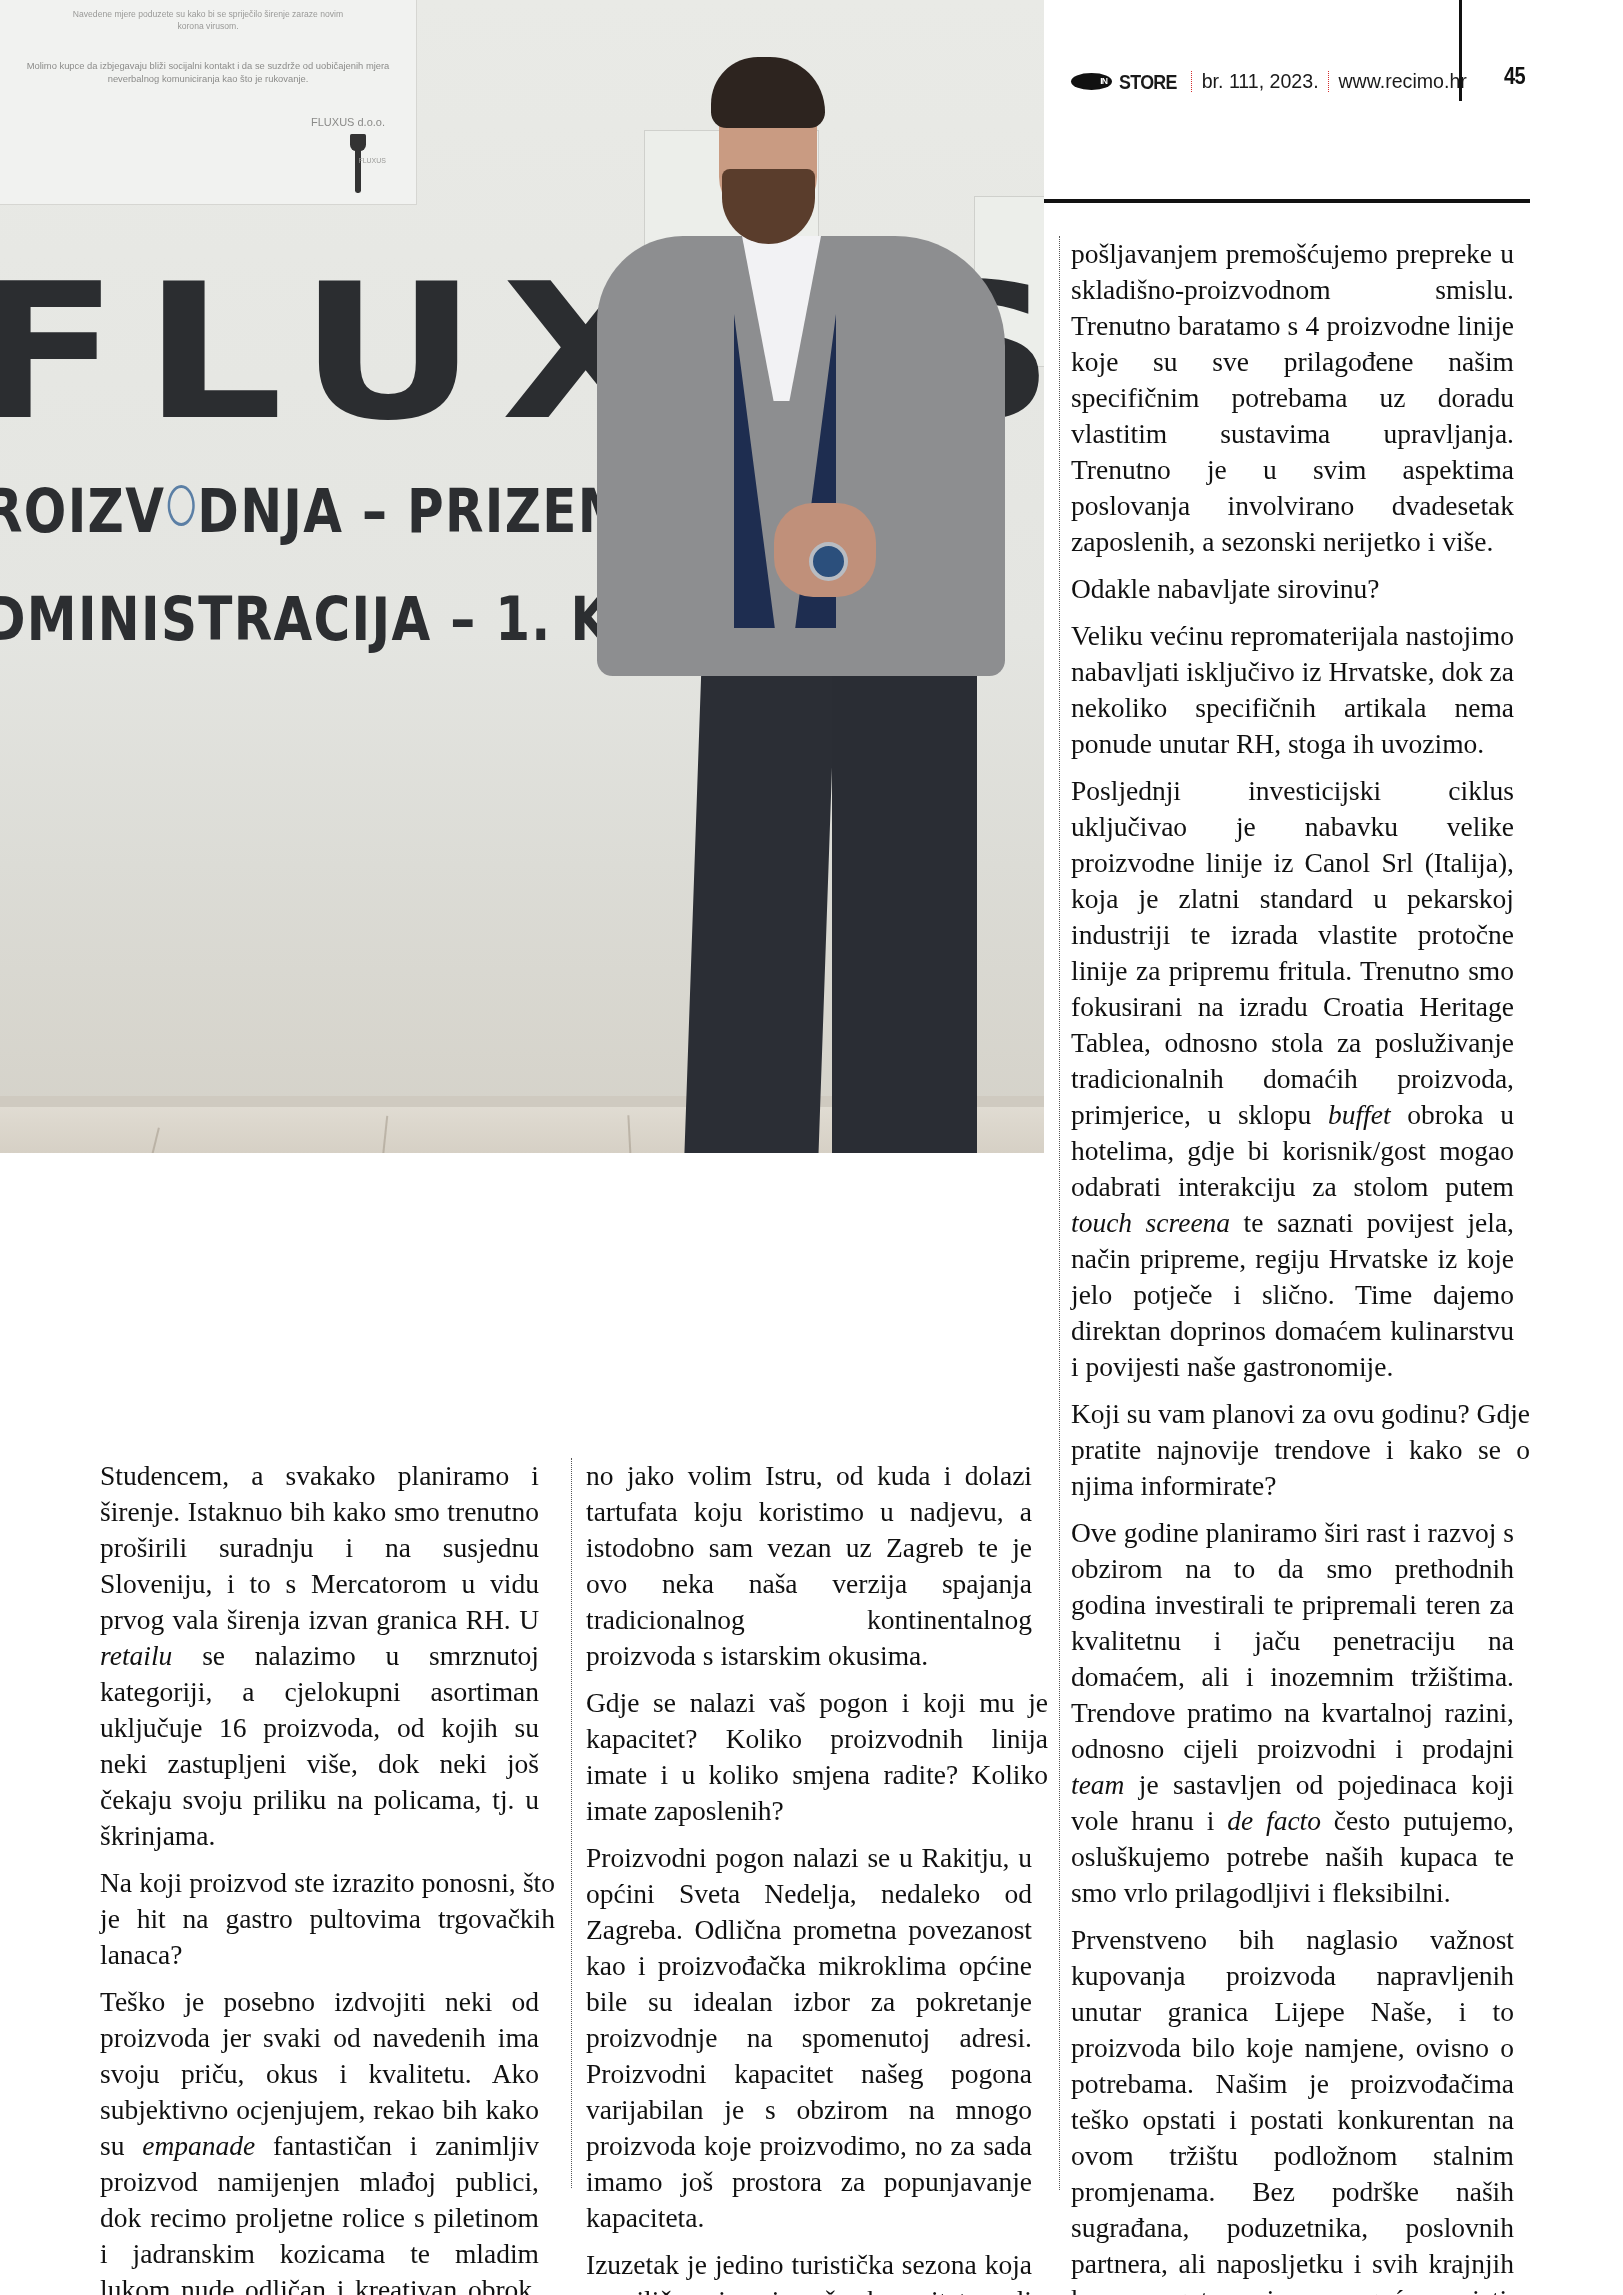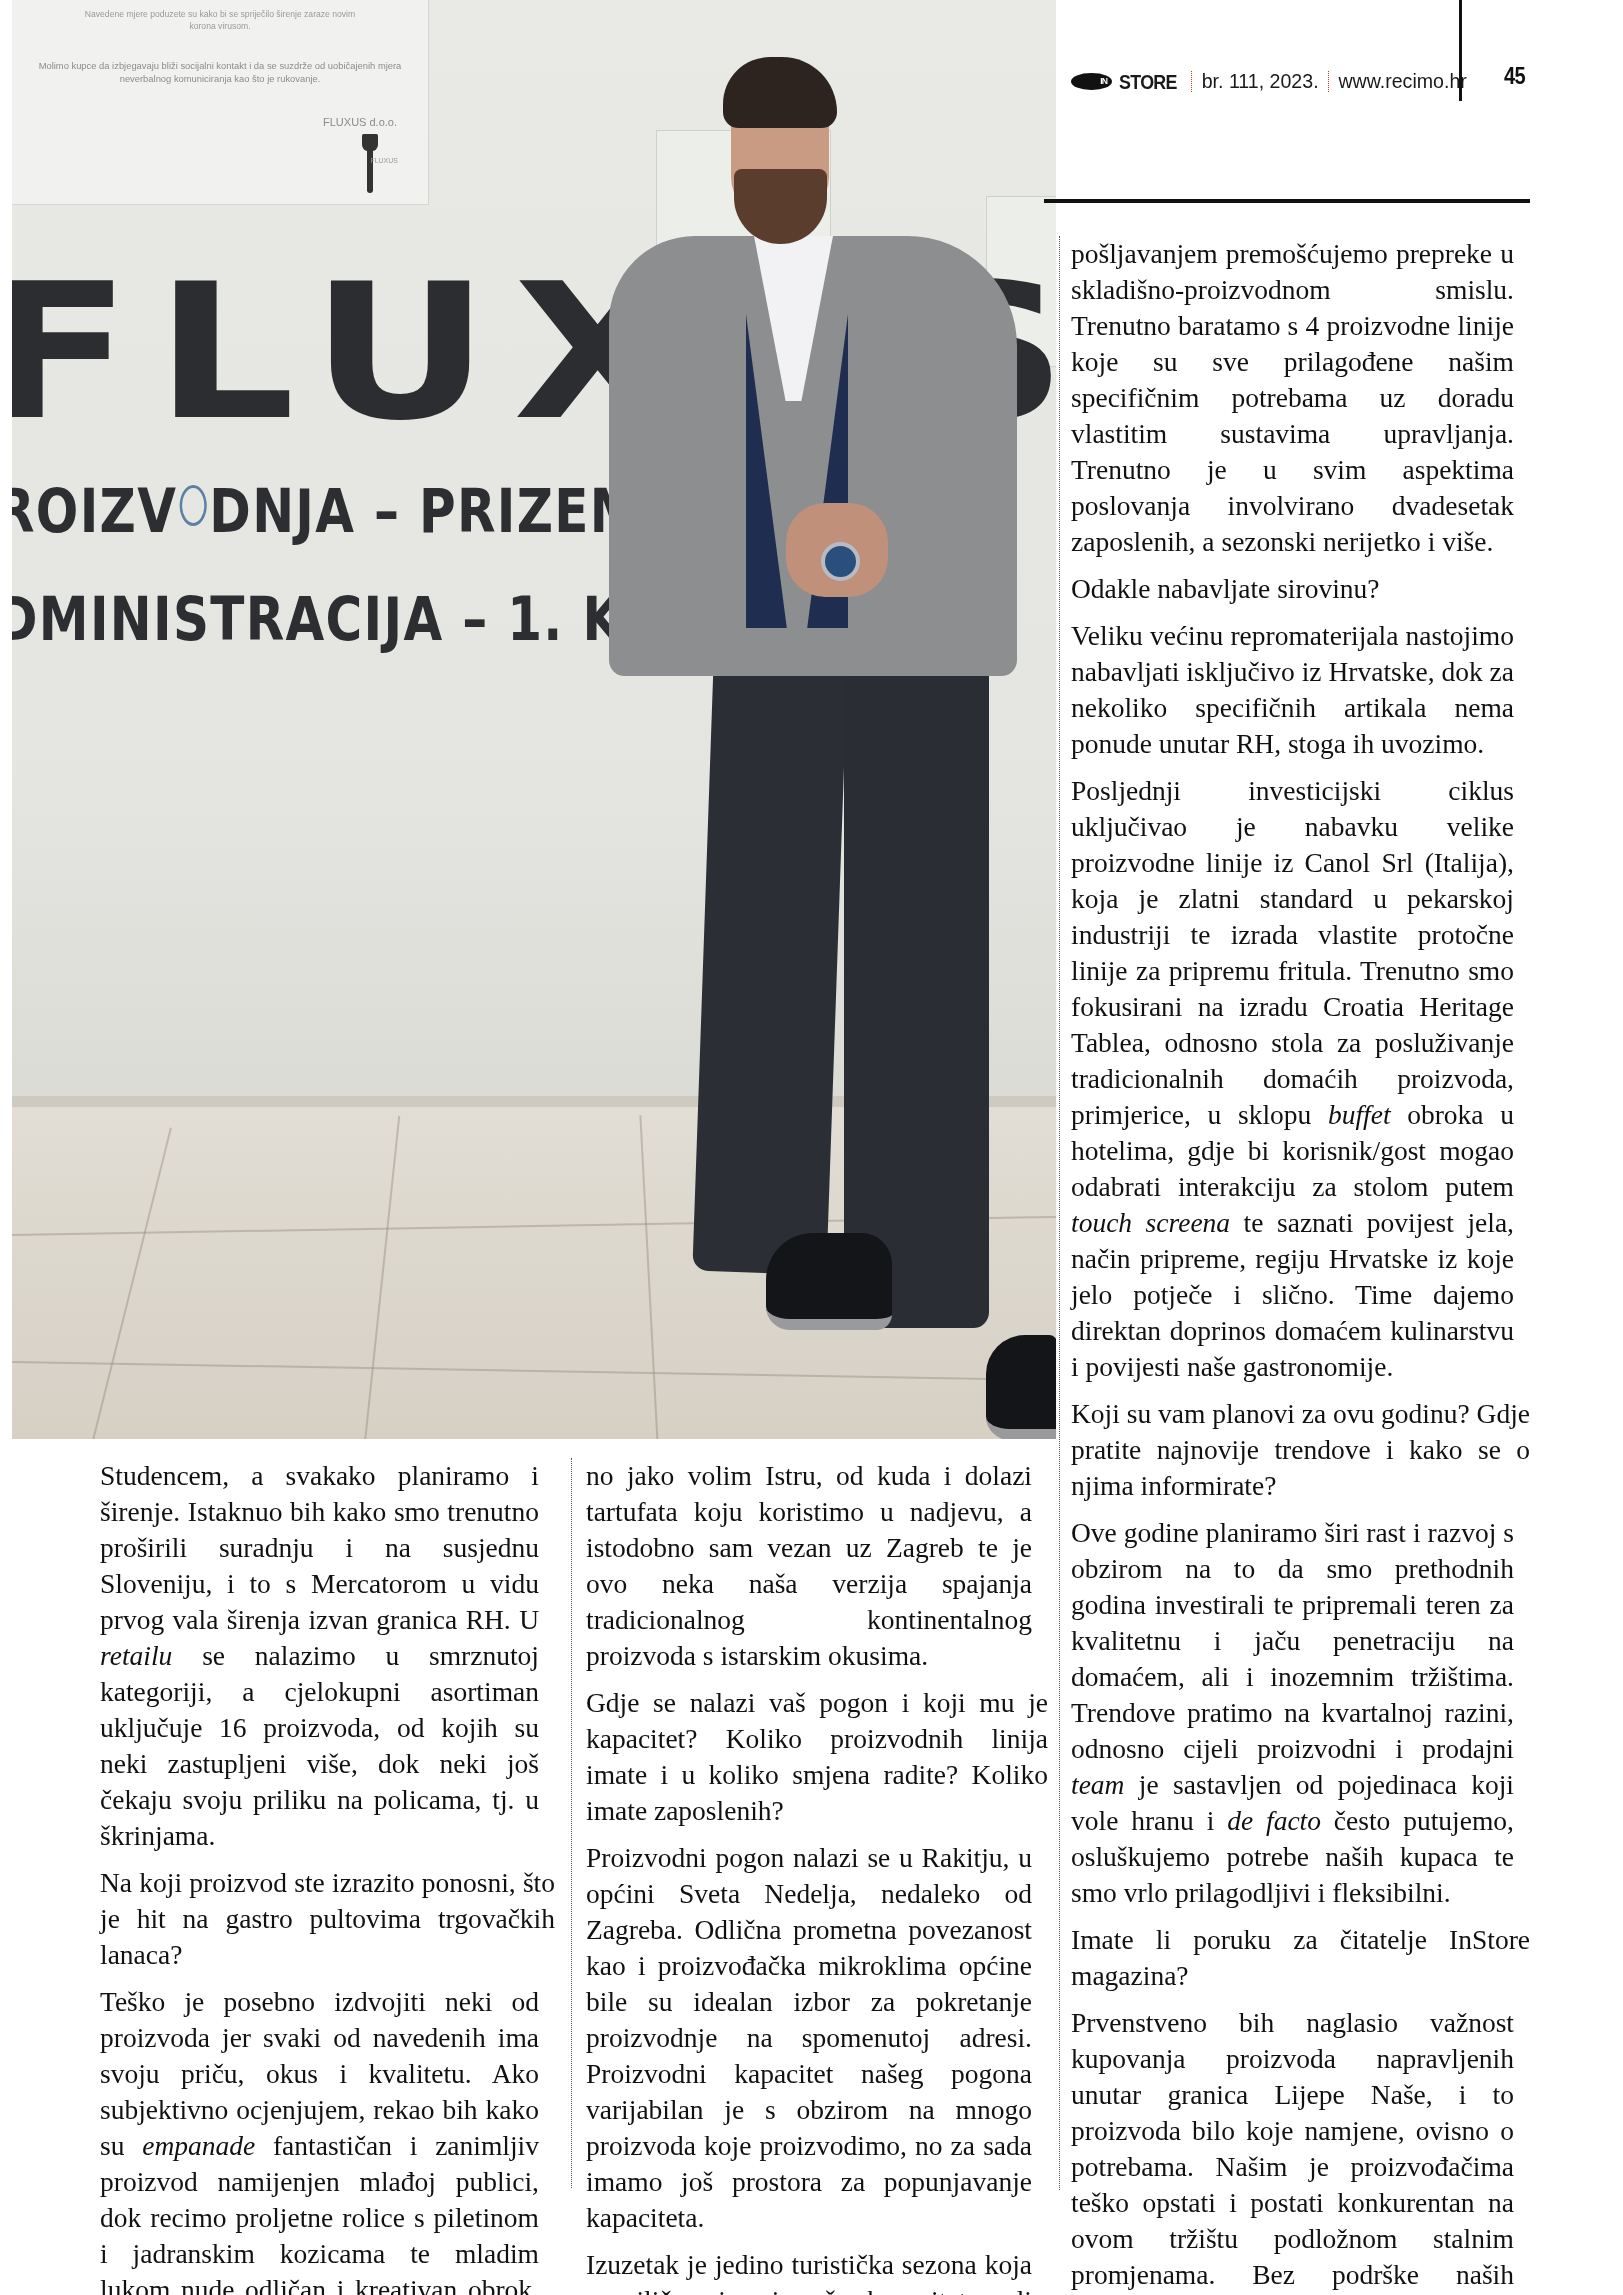--- a/index.html
+++ b/index.html
@@ -1,20 +1,20 @@
 <!DOCTYPE html>
 <html style="font-size:12.6px"><head>
 <meta charset="utf-8">
 <style>
   html, body { margin:0; padding:0; }
   body { width:1623px; height:2295px; position:relative; background:#ffffff; overflow:hidden;
          font-family:"Liberation Serif","DejaVu Serif",serif; color:#111; }
 
   
-  .photo { position:absolute; left:12px; top:0; width:1044px; height:1439px; overflow:hidden;
+  .photo { position:absolute; left:0; top:0; width:1044px; height:1153px; overflow:hidden;
            background:linear-gradient(180deg,#e9eae6 0%,#e4e5e1 55%,#dcdcd6 75%,#d4d1c8 100%); }
   .photo .floor { position:absolute; left:0; right:0; top:1099px; bottom:0;
            background:linear-gradient(180deg,#e2ded5 0%,#ddd8ce 40%,#d6d0c5 100%); }
   .photo .tile-line { position:absolute; background:rgba(150,140,125,0.45); }
   .photo .baseboard { position:absolute; left:0; right:0; top:1096px; height:11px; background:#cfcac0; }
   .notice { position:absolute; left:0; top:0; width:416px; height:204px; background:#f1f2f0;
             border-right:1.6px solid #d6d6d2; border-bottom:1.6px solid #d6d6d2; }
   .notice p { margin:0; text-align:center; color:#9a9a98; font-family:"Liberation Sans",sans-serif; }
   .notice .n1 { position:absolute; left:63px; right:63px; top:9.4px; font-size:8.6px; line-height:11.8px; }
   .notice .n2 { position:absolute; left:23.6px; right:23.6px; top:59px; font-size:9.4px; line-height:13.4px; color:#8c8c8a; }
@@ -141,16 +141,15 @@
   <p>Izuzetak je jedino turistička sezona koja poprilično iscrpi naše kapacitete, ali nikad 100%. Uostalom tada i dodatnim za-</p>
 </div>
 
 <div class="col col-right">
   <p>pošljavanjem premošćujemo prepreke u skladišno-proizvodnom smislu. Trenutno baratamo s 4 proizvodne linije koje su sve prilagođene našim specifičnim potrebama uz doradu vlastitim sustavima upravljanja. Trenutno je u svim aspektima poslovanja involvirano dvadesetak zaposlenih, a sezonski nerijetko i više.</p>
   <h3>Odakle nabavljate sirovinu?</h3>
   <p>Veliku većinu repromaterijala nastojimo nabavljati isključivo iz Hrvatske, dok za nekoliko specifičnih artikala nema ponude unutar RH, stoga ih uvozimo.</p>
   <p><span>Posljednji investicijski ciklus uključivao je nabavku velike proizvodne linije iz Canol Srl (Italija), koja je zlatni standard u pekarskoj industriji te izrada vlastite protočne linije za pripremu fritula. Trenutno smo fokusirani na izradu Croatia Heritage Tablea, odnosno stola za posluživanje tradicionalnih domaćih proizvoda, primjerice, u sklopu </span><em>buffet</em><span> obroka u hotelima, gdje bi korisnik/gost mogao odabrati interakciju za stolom putem </span><em>touch screena</em><span> te saznati povijest jela, način pripreme, regiju Hrvatske iz koje jelo potječe i slično. Time dajemo direktan doprinos domaćem kulinarstvu i povijesti naše gastronomije.</span></p>
   <h3>Koji su vam planovi za ovu godinu? Gdje pratite najnovije trendove i kako se o njima informirate?</h3>
   <p><span>Ove godine planiramo širi rast i razvoj s obzirom na to da smo prethodnih godina investirali te pripremali teren za kvalitetnu i jaču penetraciju na domaćem, ali i inozemnim tržištima. Trendove pratimo na kvartalnoj razini, odnosno cijeli proizvodni i prodajni </span><em>team</em><span> je sastavljen od pojedinaca koji vole hranu i </span><em>de facto</em><span> često putujemo, osluškujemo potrebe naših kupaca te smo vrlo prilagodljivi i fleksibilni.</span></p>
-  <h3>Imate li poruku za čitatelje InStore magazina?</h3>
   <p><span>Prvenstveno bih naglasio važnost kupovanja proizvoda napravljenih unutar granica Lijepe Naše, i to proizvoda bilo koje namjene, ovisno o potrebama. Našim je proizvođačima teško opstati i postati konkurentan na ovom tržištu podložnom stalnim promjenama. Bez podrške naših sugrađana, poduzetnika, poslovnih partnera, ali naposljetku i svih krajnjih kupaca, gotovo je nemoguće uspjeti. Stoga, kupujmo Hrvatsko jer to znači opstanak za hrvatska radna mjesta.</span></p>
 </div>
 
 
 </body></html>

